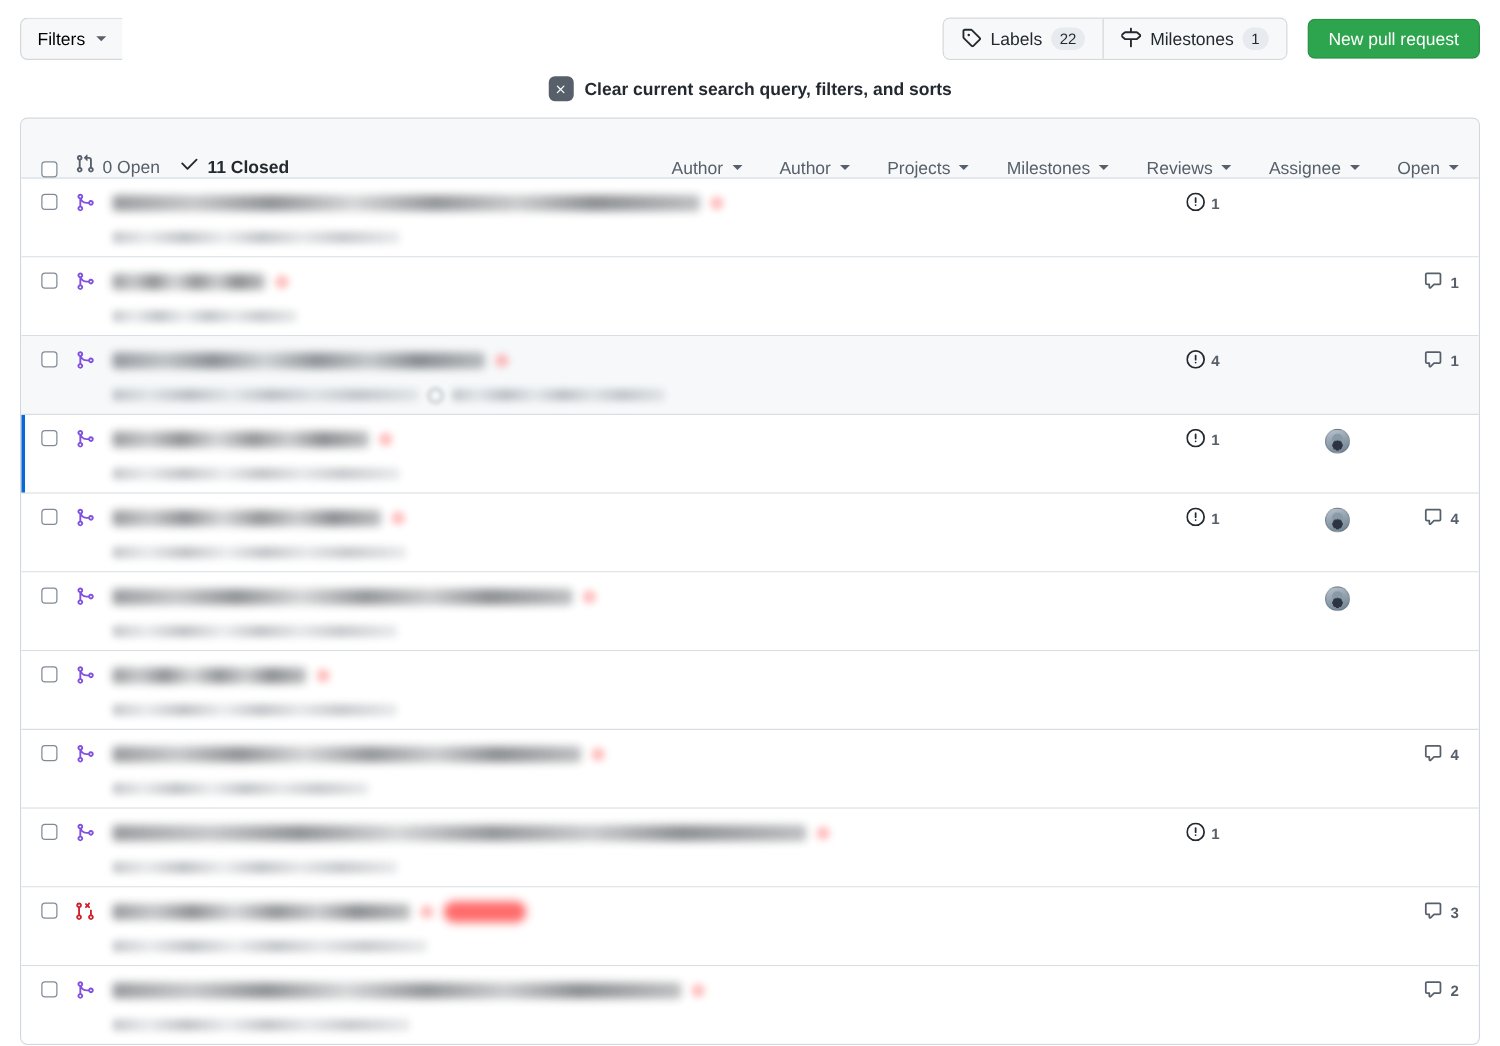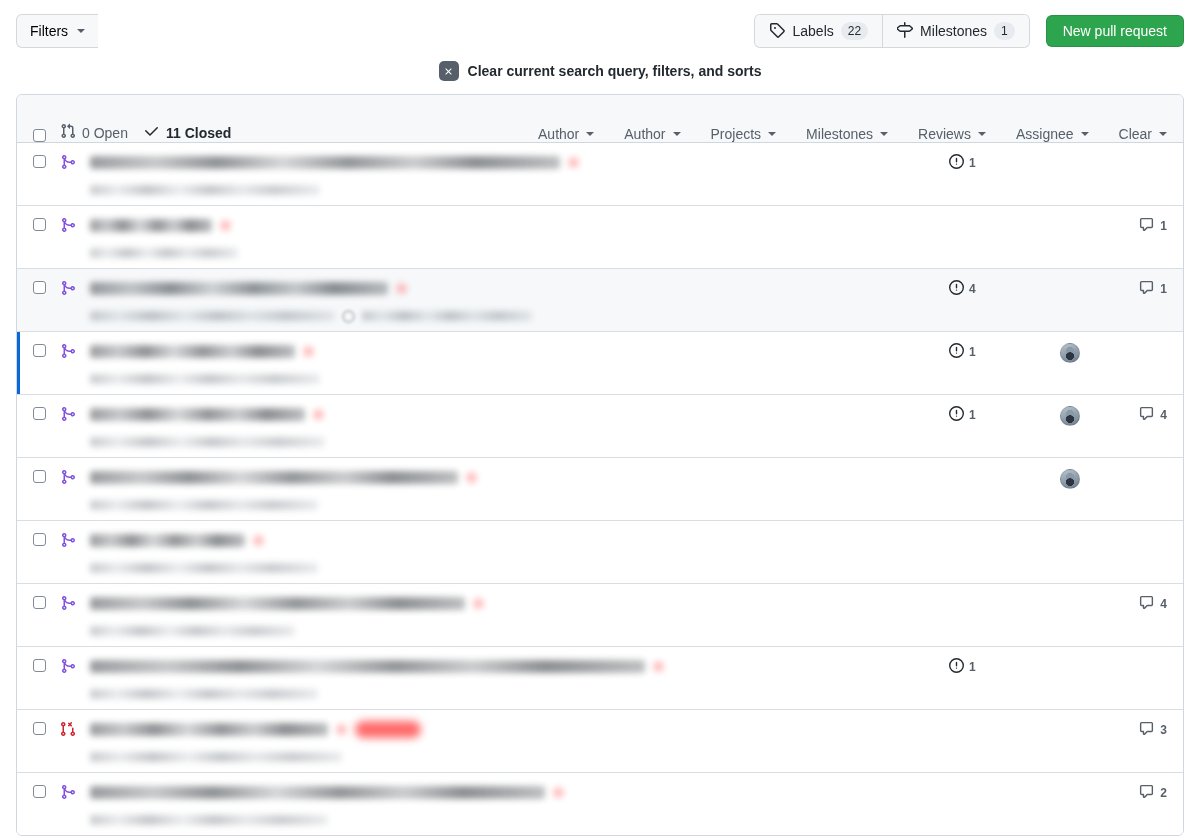--- a/index.html
+++ b/index.html
@@ -362,21 +362,21 @@
       </div>
       <div class="hdr-filter">
         <span>Reviews</span>
         <span class="caret"></span>
       </div>
       <div class="hdr-filter">
         <span>Assignee</span>
         <span class="caret"></span>
       </div>
       <div class="hdr-filter">
-        <span>Clear</span>
+        <span>Open</span>
         <span class="caret"></span>
       </div>
     </div>
   </div>
 
   <div id="rows-container">
       <div class="row">
         <span class="cb row-cb"></span>
         <span class="row-icon">
           <svg width="16" height="16" viewBox="0 0 16 16" fill="#8250df">

